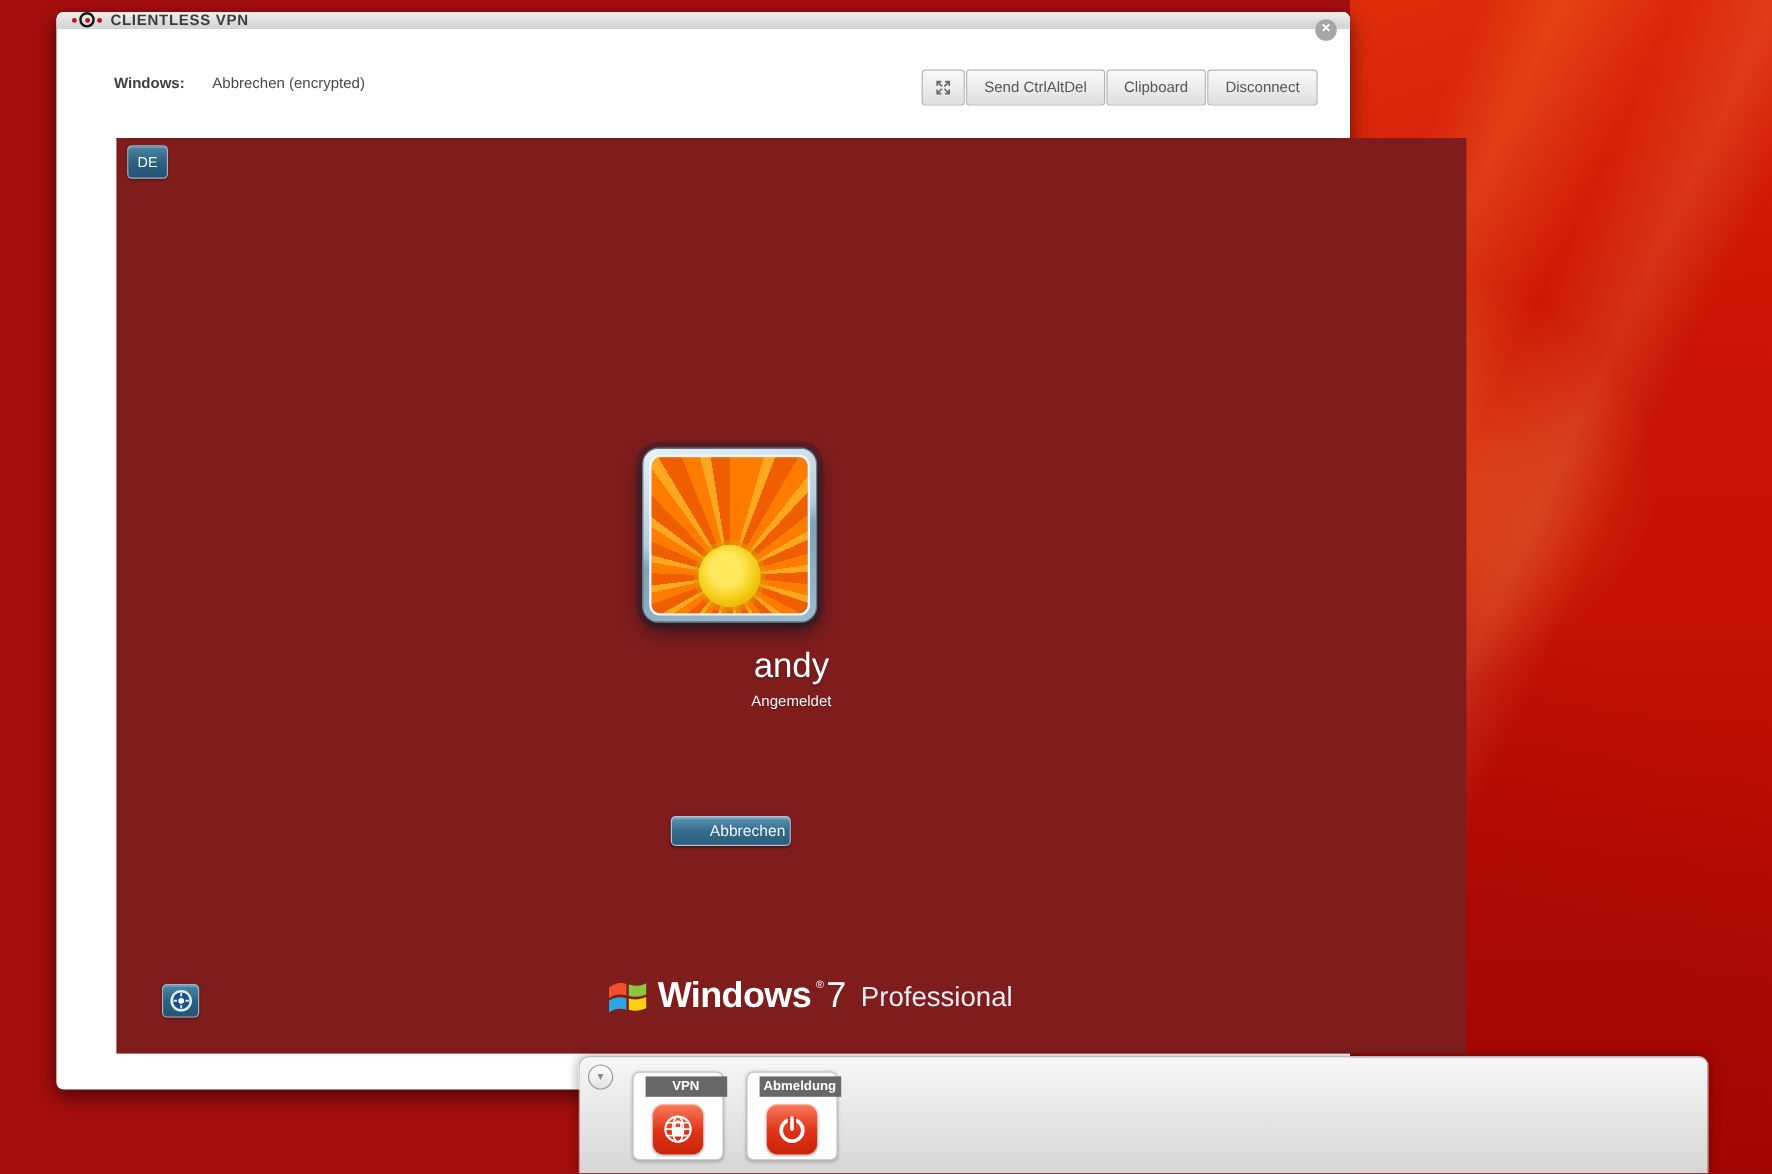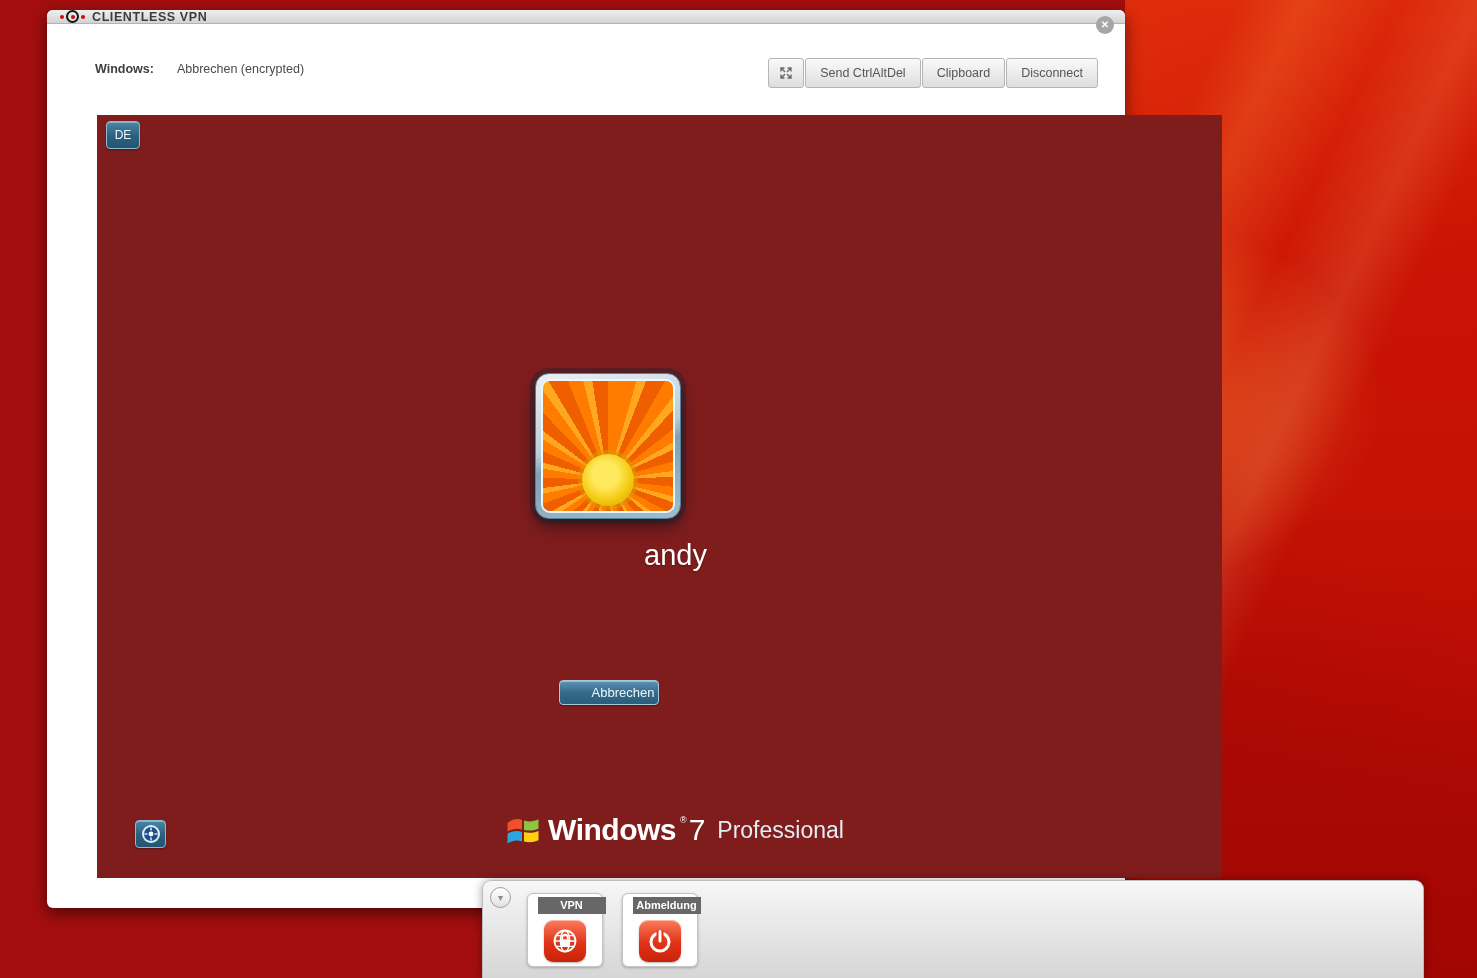--- a/index.html
+++ b/index.html
@@ -99,21 +99,21 @@
     background:repeating-conic-gradient(from 8deg, #ff7c00 0deg 8deg, #ffa81f 8deg 13deg, #ef5f00 13deg 22deg);
   }
   .avatar-center {
     position:absolute; left:50%; top:76%; width:52px; height:52px; border-radius:50%;
     transform:translate(-50%,-50%);
     background:radial-gradient(circle at 45% 40%, #ffe95e 0 30%, #f3cb12 60%, #d79b00 100%);
     box-shadow:0 0 0 4px rgba(222,150,0,.55);
   }
 
   .username {
-    position:absolute; left:16px; top:424px; width:100%; text-align:center;
+    position:absolute; left:0; top:424px; width:100%; text-align:center;
     color:#ffffff; font-size:29px; font-weight:normal; text-shadow:0 1px 2px rgba(0,0,0,.35);
   }
   .signed-in {
     position:absolute; left:0; top:462px; width:100%; text-align:center;
     color:#f2f8fb; font-size:12.5px; text-shadow:0 1px 1px rgba(0,0,0,.3);
   }
 
   .pw-row { position:absolute; left:400px; top:476px; display:flex; align-items:center; gap:7px; }
   .pw-input {
     width:222px; height:27px; border:1px solid #7e8b91; border-radius:3px;
@@ -234,20 +234,21 @@
     <button class="kbd-btn">DE</button>
 
     <div class="avatar-frame">
       <div class="avatar-img">
         <div class="avatar-petals"></div>
         <div class="avatar-center"></div>
       </div>
     </div>
 
     <div class="username">andy</div>
+    <div class="signed-in">Angemeldet</div>
 
 
     <button class="cancel-btn">Abbrechen</button>
 
     <button class="ease-btn">
       <svg width="20" height="20" viewBox="0 0 20 20">
         <circle cx="10" cy="10" r="9" fill="#dfeef7"></circle>
         <circle cx="10" cy="10" r="7" fill="#1d4f8c"></circle>
         <circle cx="10" cy="10" r="2.4" fill="#ffffff"></circle>
         <g stroke="#cfe6f5" stroke-width="1.6">

